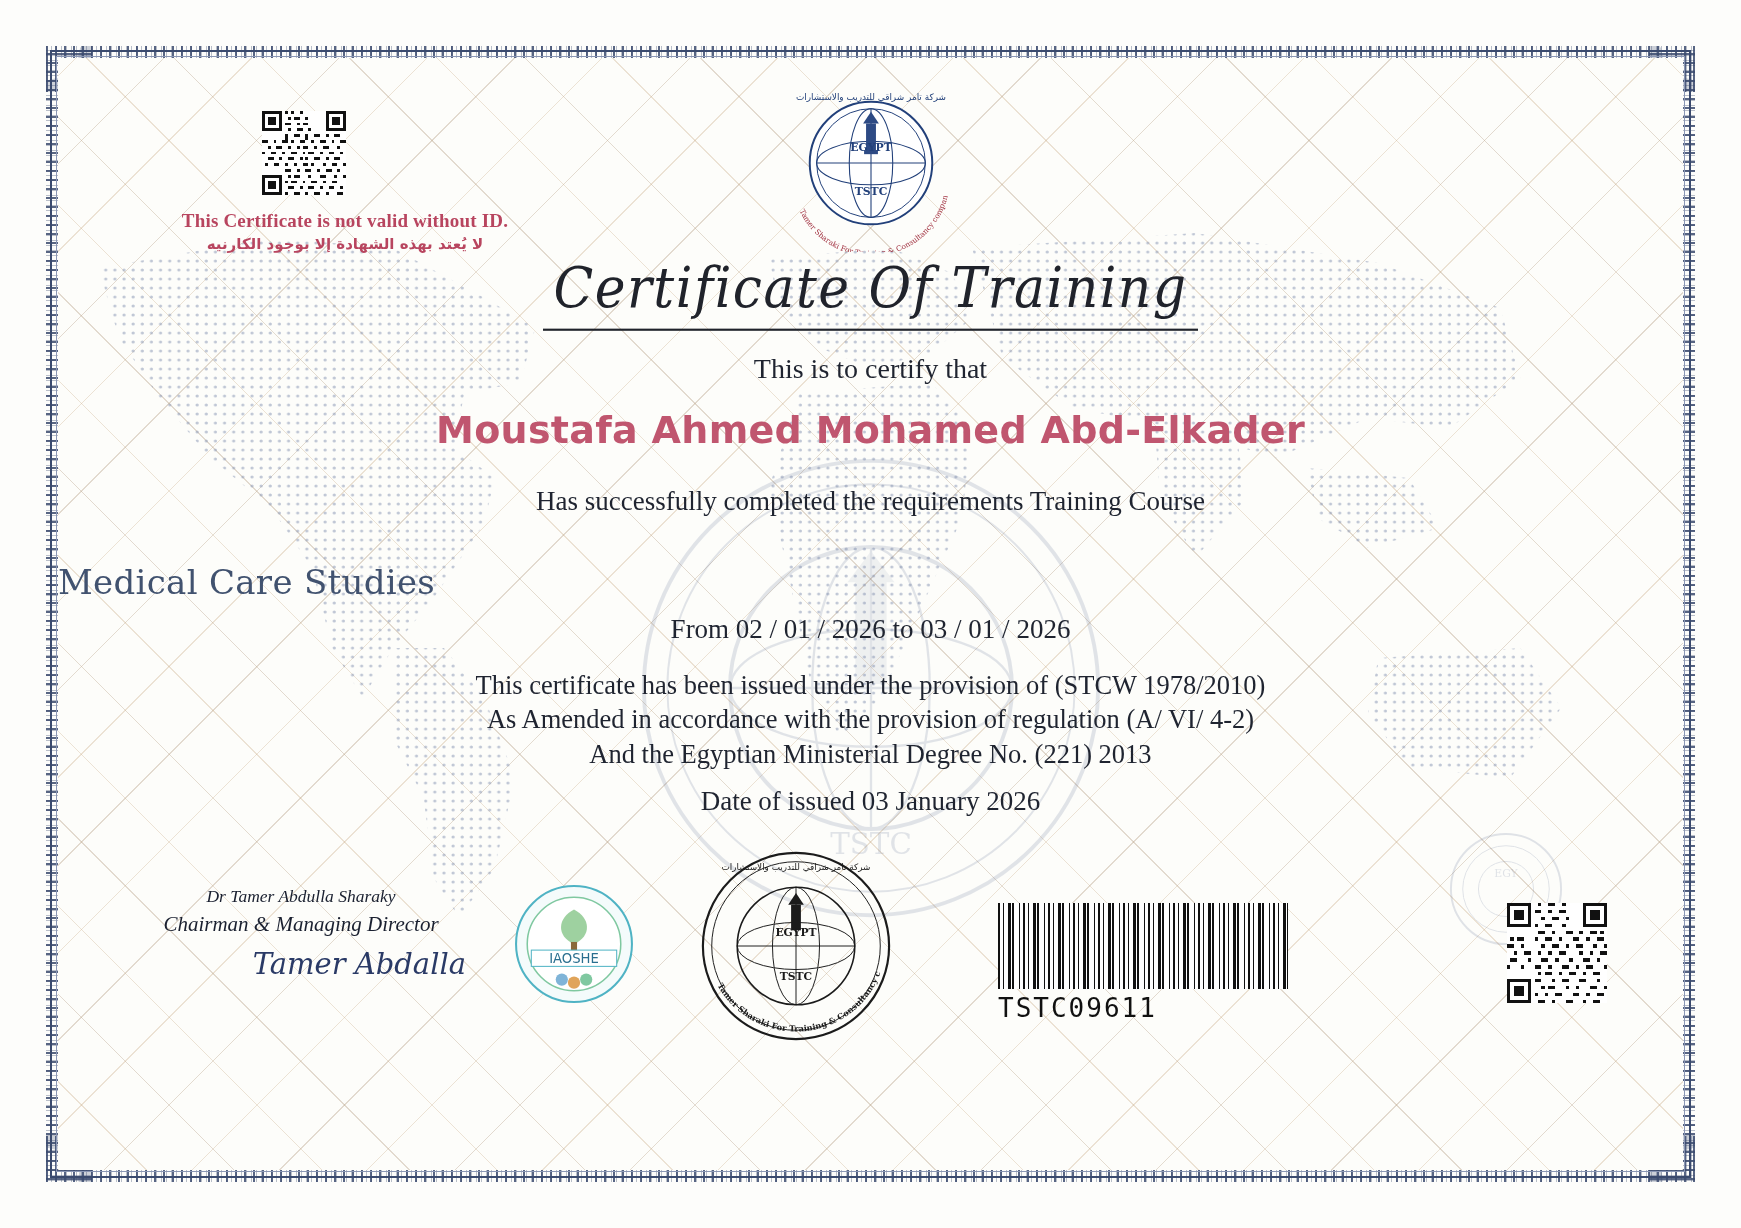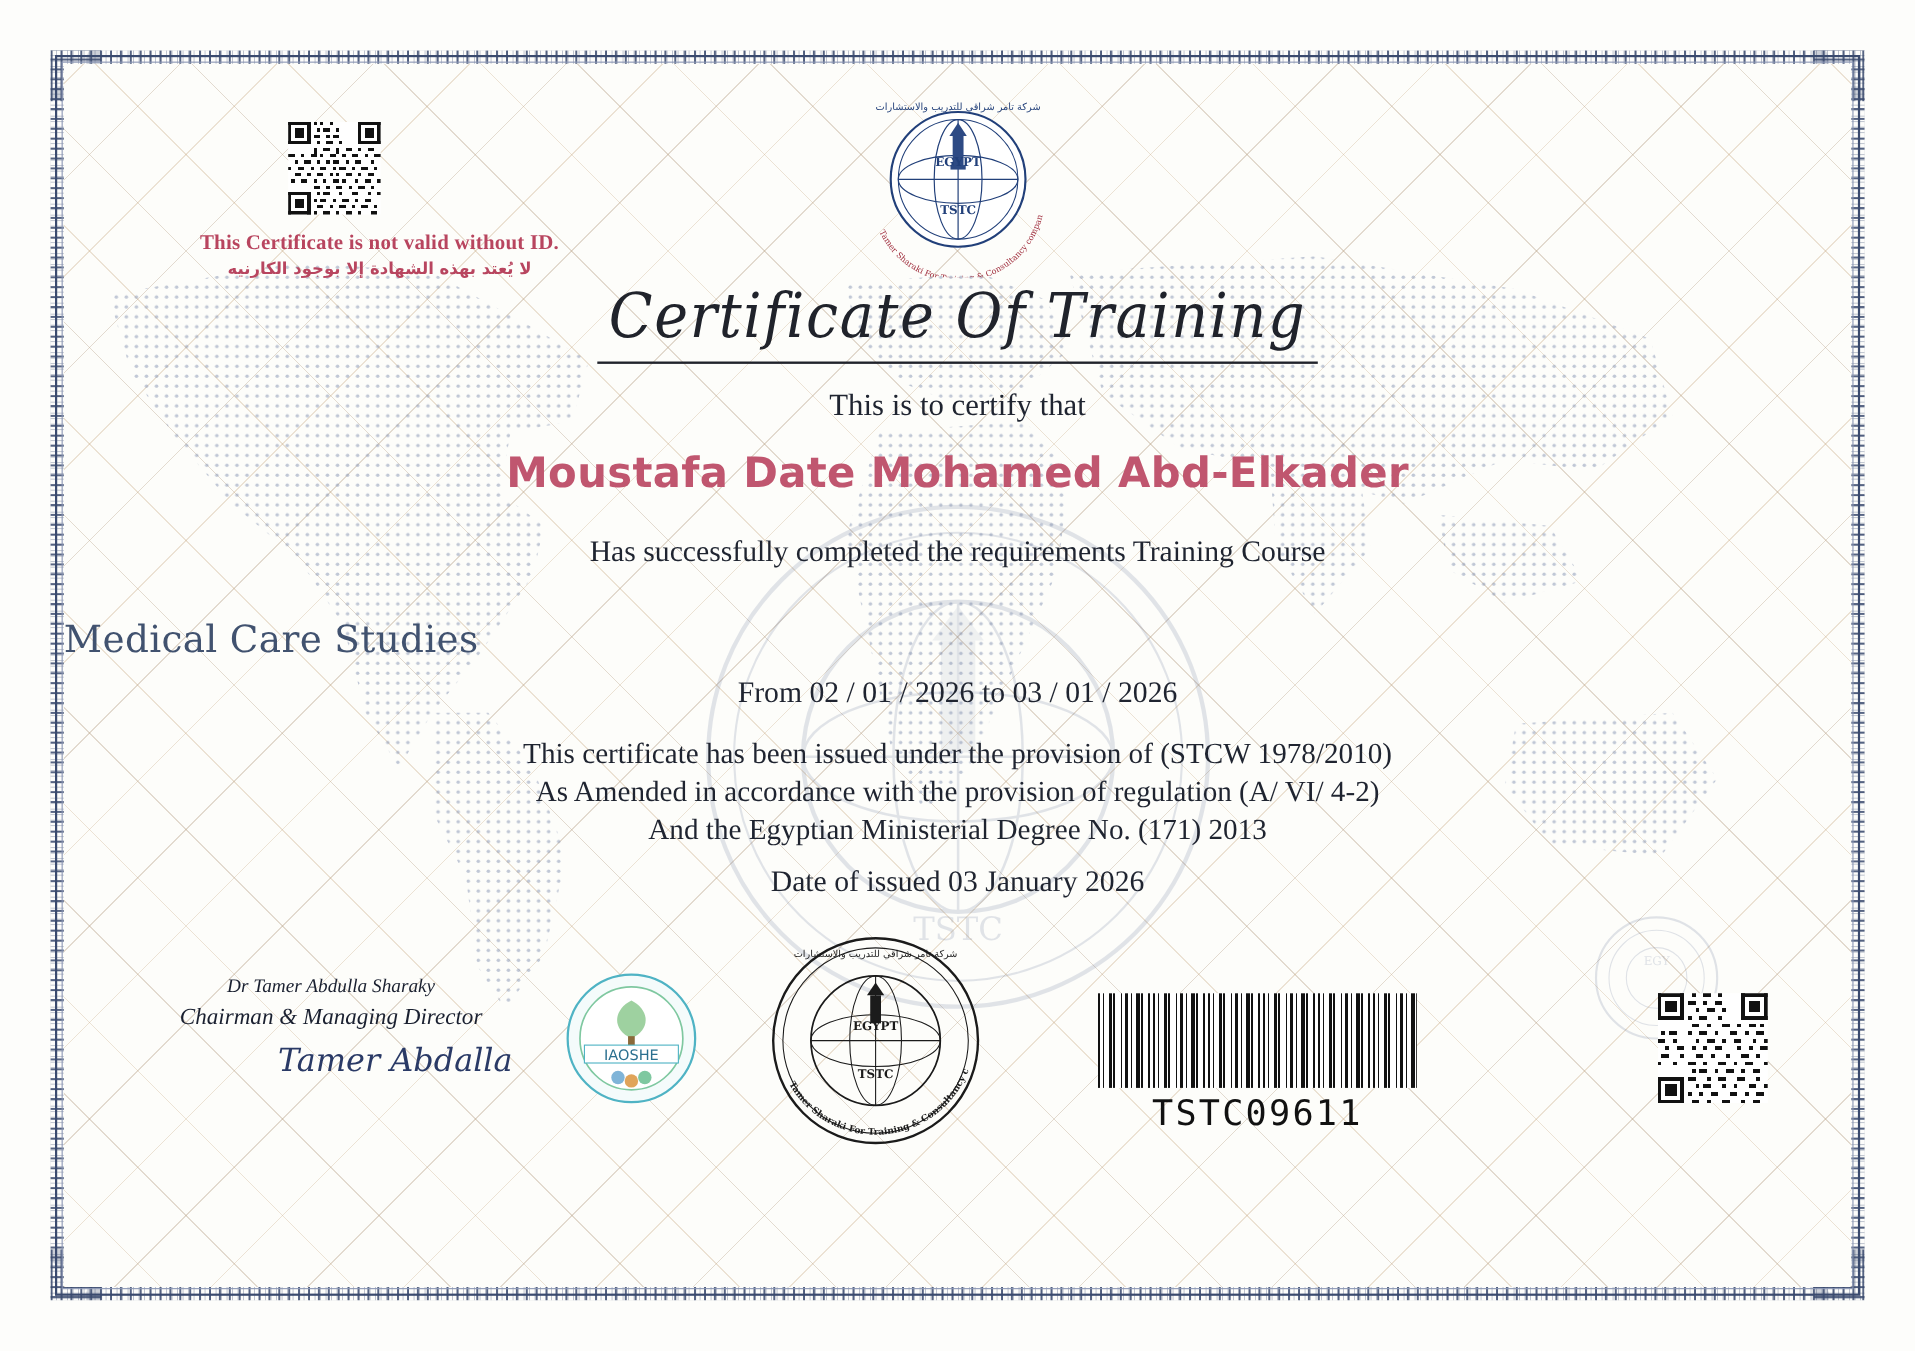--- a/index.html
+++ b/index.html
@@ -310,23 +310,22 @@
     background-image:
       repeating-linear-gradient(90deg,
         #111 0 2px, #fff 2px 5px,
         #111 5px 6px, #fff 6px 10px,
         #111 10px 13px, #fff 13px 14px,
         #111 14px 16px, #fff 16px 21px,
         #111 21px 22px, #fff 22px 25px);
   }
   .barcode-num {
     margin-top: 4px;
-    text-align: center;
     font-family: "DejaVu Sans Mono", monospace;
-    font-size: 32px;
+    font-size: 26px;
     letter-spacing: 2px;
     color: #111;
   }
 
   
   .qr-bottomright {
     position: absolute;
     right: 76px;
     top: 845px;
     width: 100px;
@@ -540,32 +539,32 @@
         </text>
       </svg>
 
 
       <div class="title-wrap">
         <span class="cert-title">Certificate Of Training</span>
       </div>
 
       <div class="line-certify">This is to certify that</div>
 
-      <div class="recipient">Moustafa Date Mohamed Abd-Elkader</div>
+      <div class="recipient">Moustafa Ahmed Mohamed Abd-Elkader</div>
 
       <div class="line-completed">Has successfully completed the requirements Training Course</div>
 
       <div class="course">Medical Care Studies</div>
 
       <div class="dates">From 02 / 01 / 2026  to  03 / 01 / 2026</div>
 
       <div class="provision">
         <div>This certificate has been issued under the provision of (STCW 1978/2010)</div>
         <div>As Amended in accordance with the provision of regulation (A/ VI/ 4-2)</div>
-        <div>And the Egyptian Ministerial Degree No. (171) 2013</div>
+        <div>And the Egyptian Ministerial Degree No. (221) 2013</div>
       </div>
 
       <div class="issued">Date of issued 03  January 2026</div>
 
       <div class="signature">
         <div class="sig-name">Dr Tamer Abdulla Sharaky</div>
         <div class="sig-role">Chairman &amp; Managing Director</div>
         <div class="sig-script">Tamer Abdalla</div>
       </div>
 

